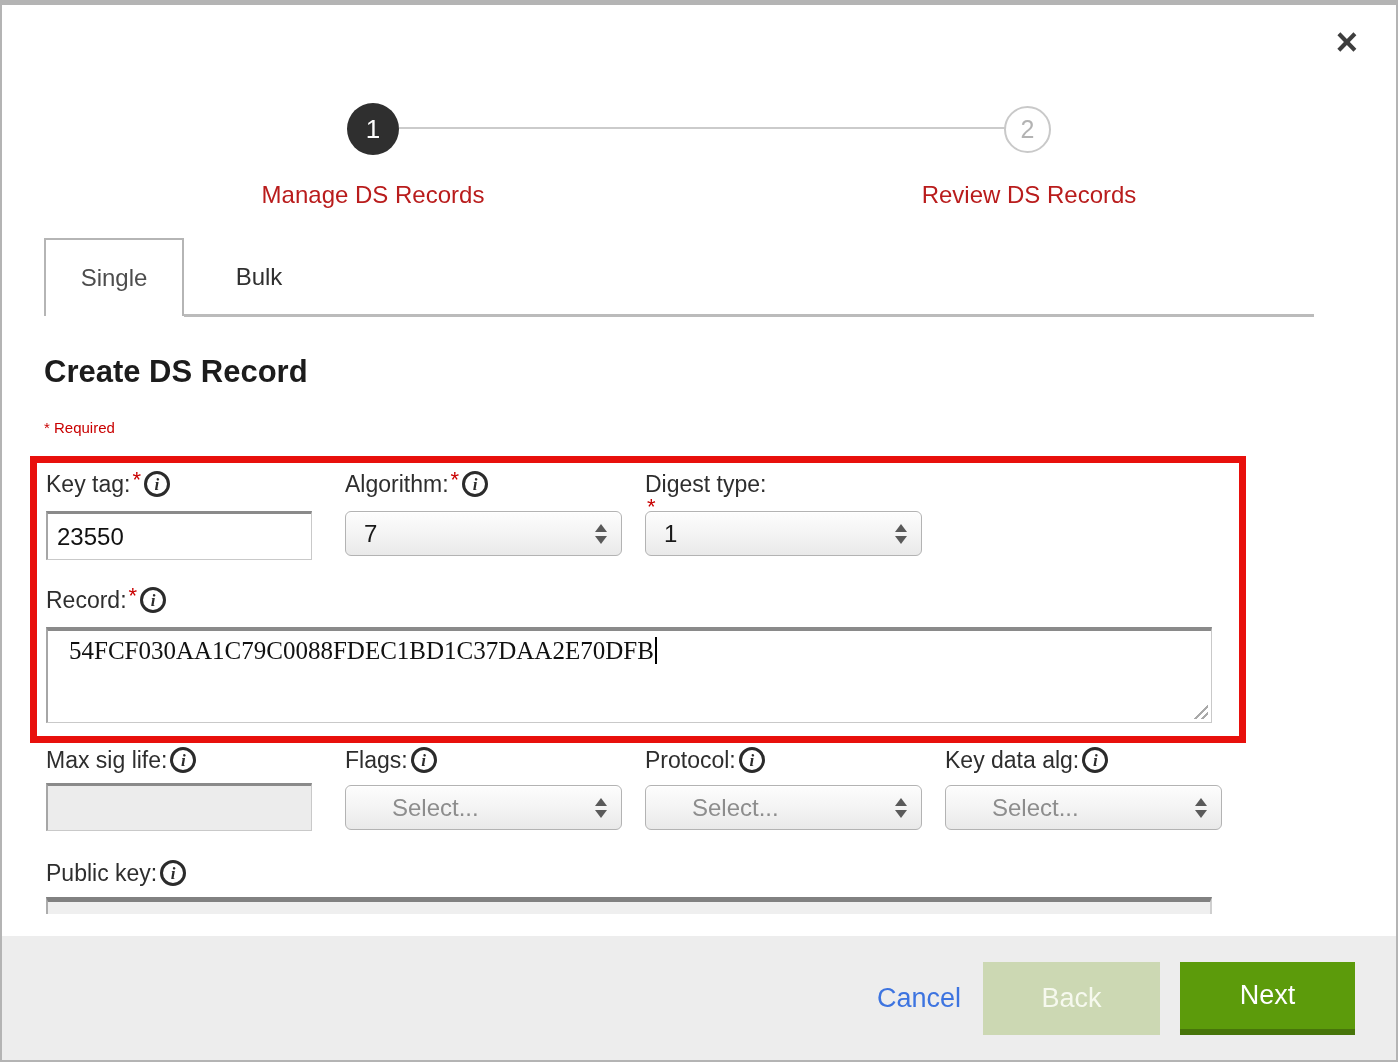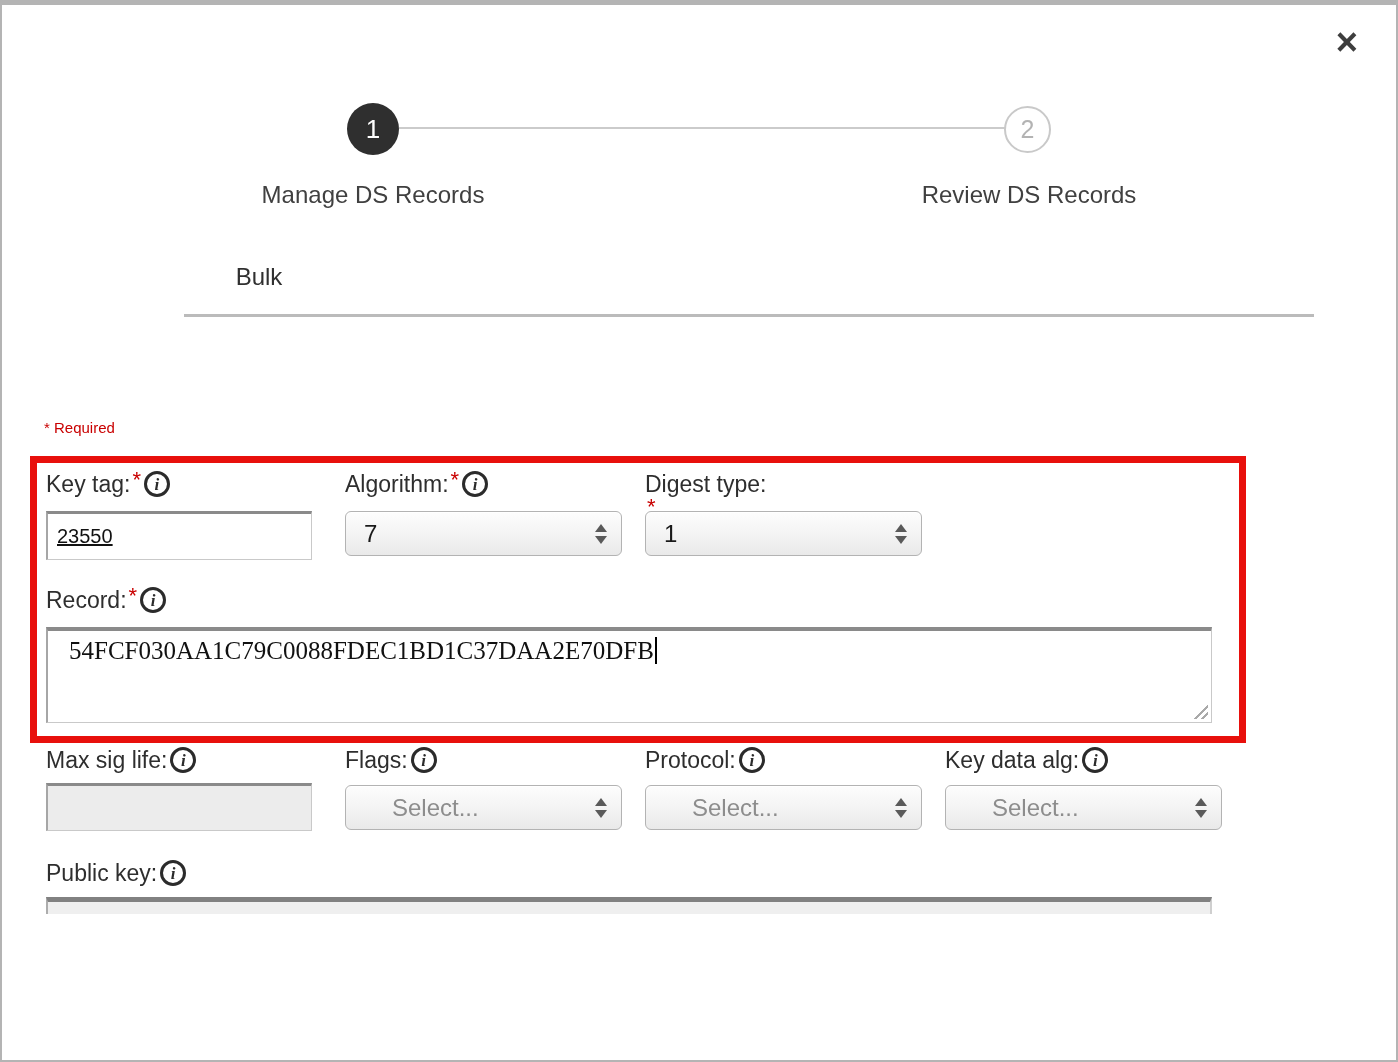--- a/index.html
+++ b/index.html
@@ -25,21 +25,21 @@
   }
   
   .step-circle {
     position: absolute; border-radius: 50%;
     display: flex; align-items: center; justify-content: center;
     font-size: 26px;
   }
   .step-1 { left: 345px; top: 98px; width: 52px; height: 52px; background: #2f2f2f; color: #fff; }
   .step-2 { left: 1002px; top: 101px; width: 47px; height: 47px; background: #fff; border: 2px solid #c9c9c9; color: #b3b3b3; font-size: 25px; }
   .step-line { position: absolute; left: 397px; top: 122px; width: 607px; height: 2px; background: #cbcbcb; }
-  .step-label { position: absolute; top: 176px; width: 320px; text-align: center; font-size: 24px; color: #404040; }
+  .step-label { position: absolute; top: 176px; width: 320px; text-align: center; font-size: 24px; color: #b91c1c; }
   .step-label.l1 { left: 211px; }
   .step-label.l2 { left: 867px; }
   
   .tab {
     position: absolute; top: 233px; height: 78px;
     display: flex; align-items: center; justify-content: center;
     font-size: 24px; cursor: pointer; background: #fff;
   }
   .tab-single { left: 42px; width: 140px; border: 2px solid #b5b5b5; border-bottom: none; color: #4d4d4d; z-index: 2; }
   .tab-bulk { left: 182px; width: 150px; color: #303030; text-align: center; }
@@ -66,24 +66,23 @@
   .info-icon i {
     font-family: "Liberation Serif", "DejaVu Serif", serif;
     font-style: italic; font-weight: 700; font-size: 17px; color: #2b2b2b; line-height: 1;
   }
   
   .textfield {
     position: absolute; background: #fff;
     border: 1px solid #c9c9c9;
     border-top: 3px solid #8a8a8a;
     border-left: 2px solid #a6a6a6;
-    font-size: 20px; color: #111;
+    font-size: 24px; color: #111;
     display: flex; align-items: center; padding-left: 9px;
     cursor: text;
-    text-decoration: underline;
   }
   .textfield.disabled { background: #ececec; cursor: default; }
   .textarea {
     position: absolute; background: #fff;
     border: 1px solid #c9c9c9;
     border-top: 4px solid #8a8a8a;
     border-left: 2px solid #a6a6a6;
     font-size: 25px; color: #111;
     padding: 6px 21px; cursor: text; font-family: Liberation Serif, serif;
   }
@@ -139,23 +138,25 @@
   <span class="close-btn">×</span>
 
   <div>
     <div class="step-line"></div>
     <div class="step-circle step-1">1</div>
     <div class="step-circle step-2">2</div>
     <div class="step-label l1">Manage DS Records</div>
     <div class="step-label l2">Review DS Records</div>
   </div>
 
+  <div class="tab tab-single">Single</div>
   <div class="tab tab-bulk">Bulk</div>
   <div class="tab-underline"></div>
 
+  <h1 class="page-title">Create DS Record</h1>
   <div class="required-note">* Required</div>
 
   <div class="annotation-box"></div>
 
   <div class="field-label" style="left:44px; top:466px;">
     <span>Key tag:</span>
     <span class="req-star">*</span>
     <span class="info-icon">
         <i>i</i>
       </span>
@@ -256,14 +257,19 @@
   </div>
 
   <div class="field-label" style="left:44px; top:855px;">
     <span>Public key:</span>
     <span class="info-icon">
         <i>i</i>
       </span>
   </div>
   <div class="pubkey-strip"></div>
 
+  <div class="footer">
+    <span class="cancel-link">Cancel</span>
+    <div class="btn btn-back">Back</div>
+    <div class="btn btn-next">Next</div>
+  </div>
 
 </div>
 
 </body></html>

